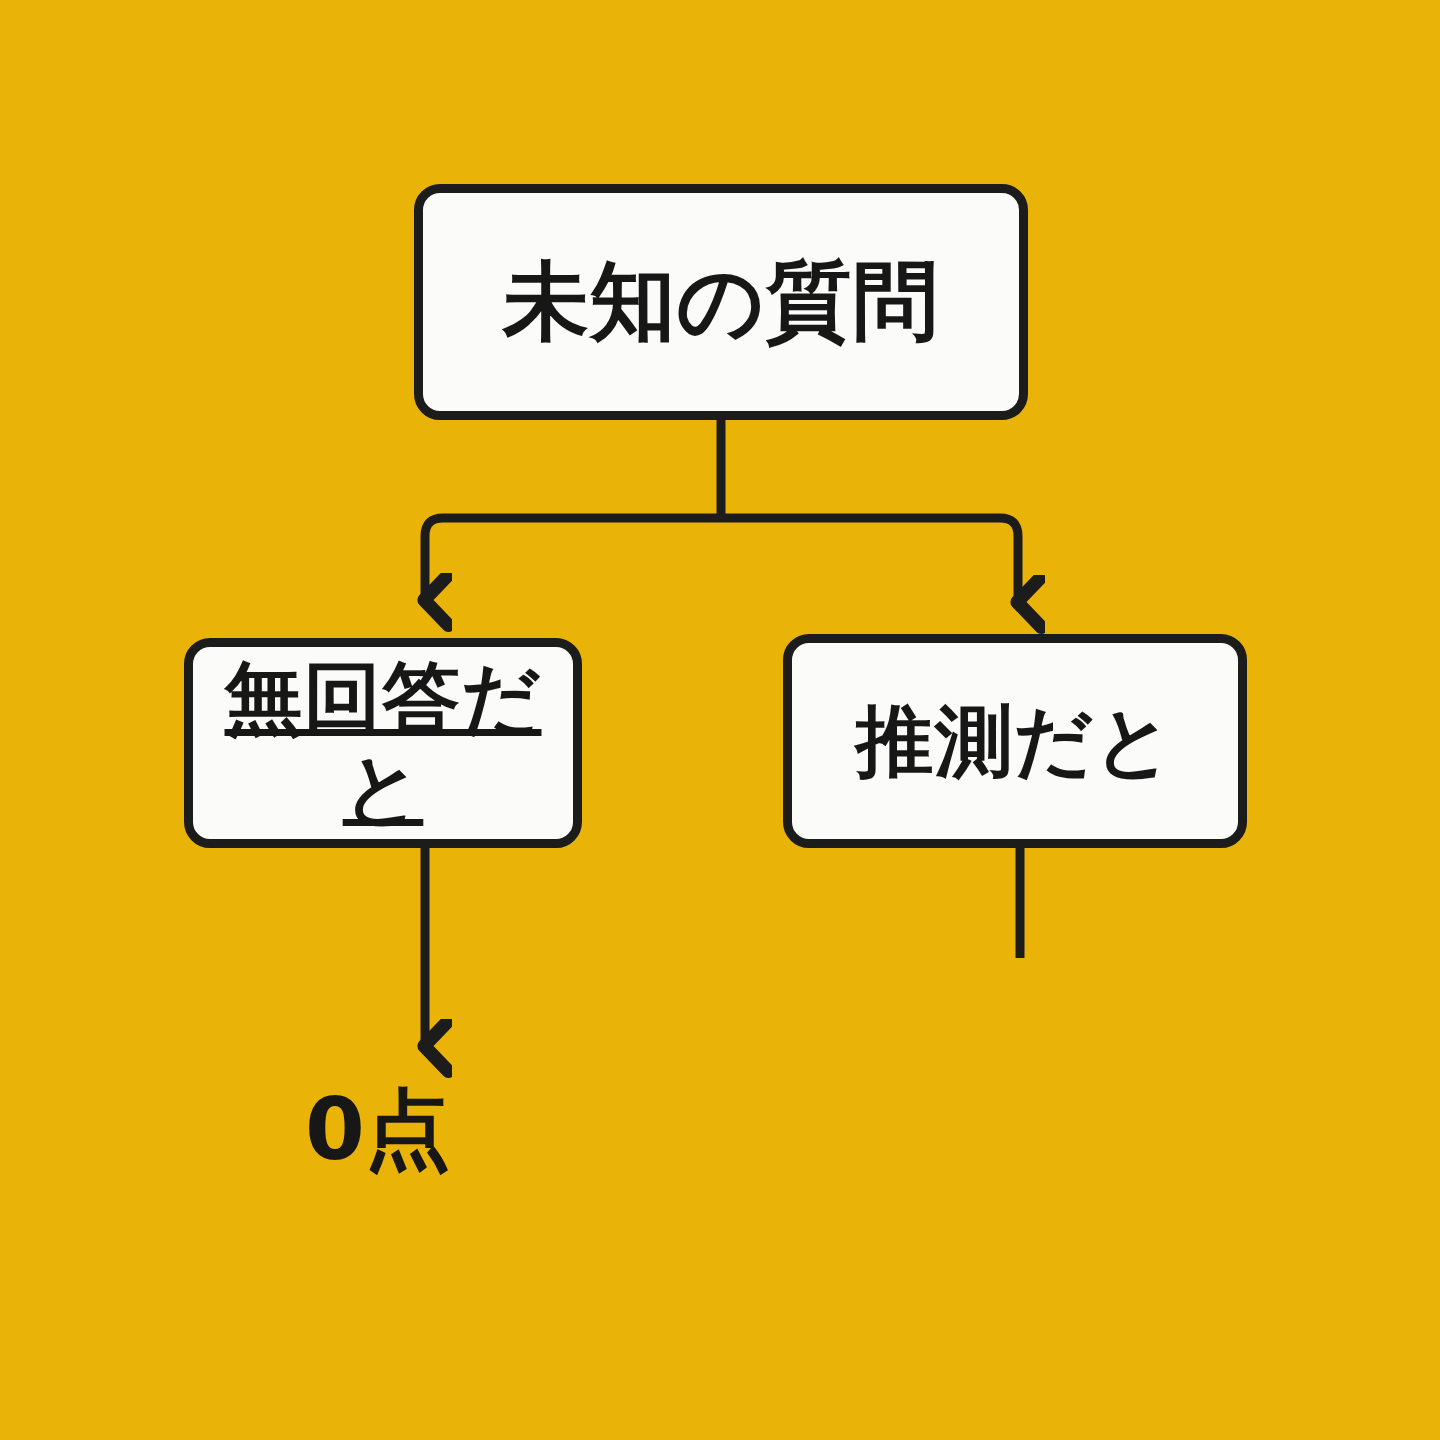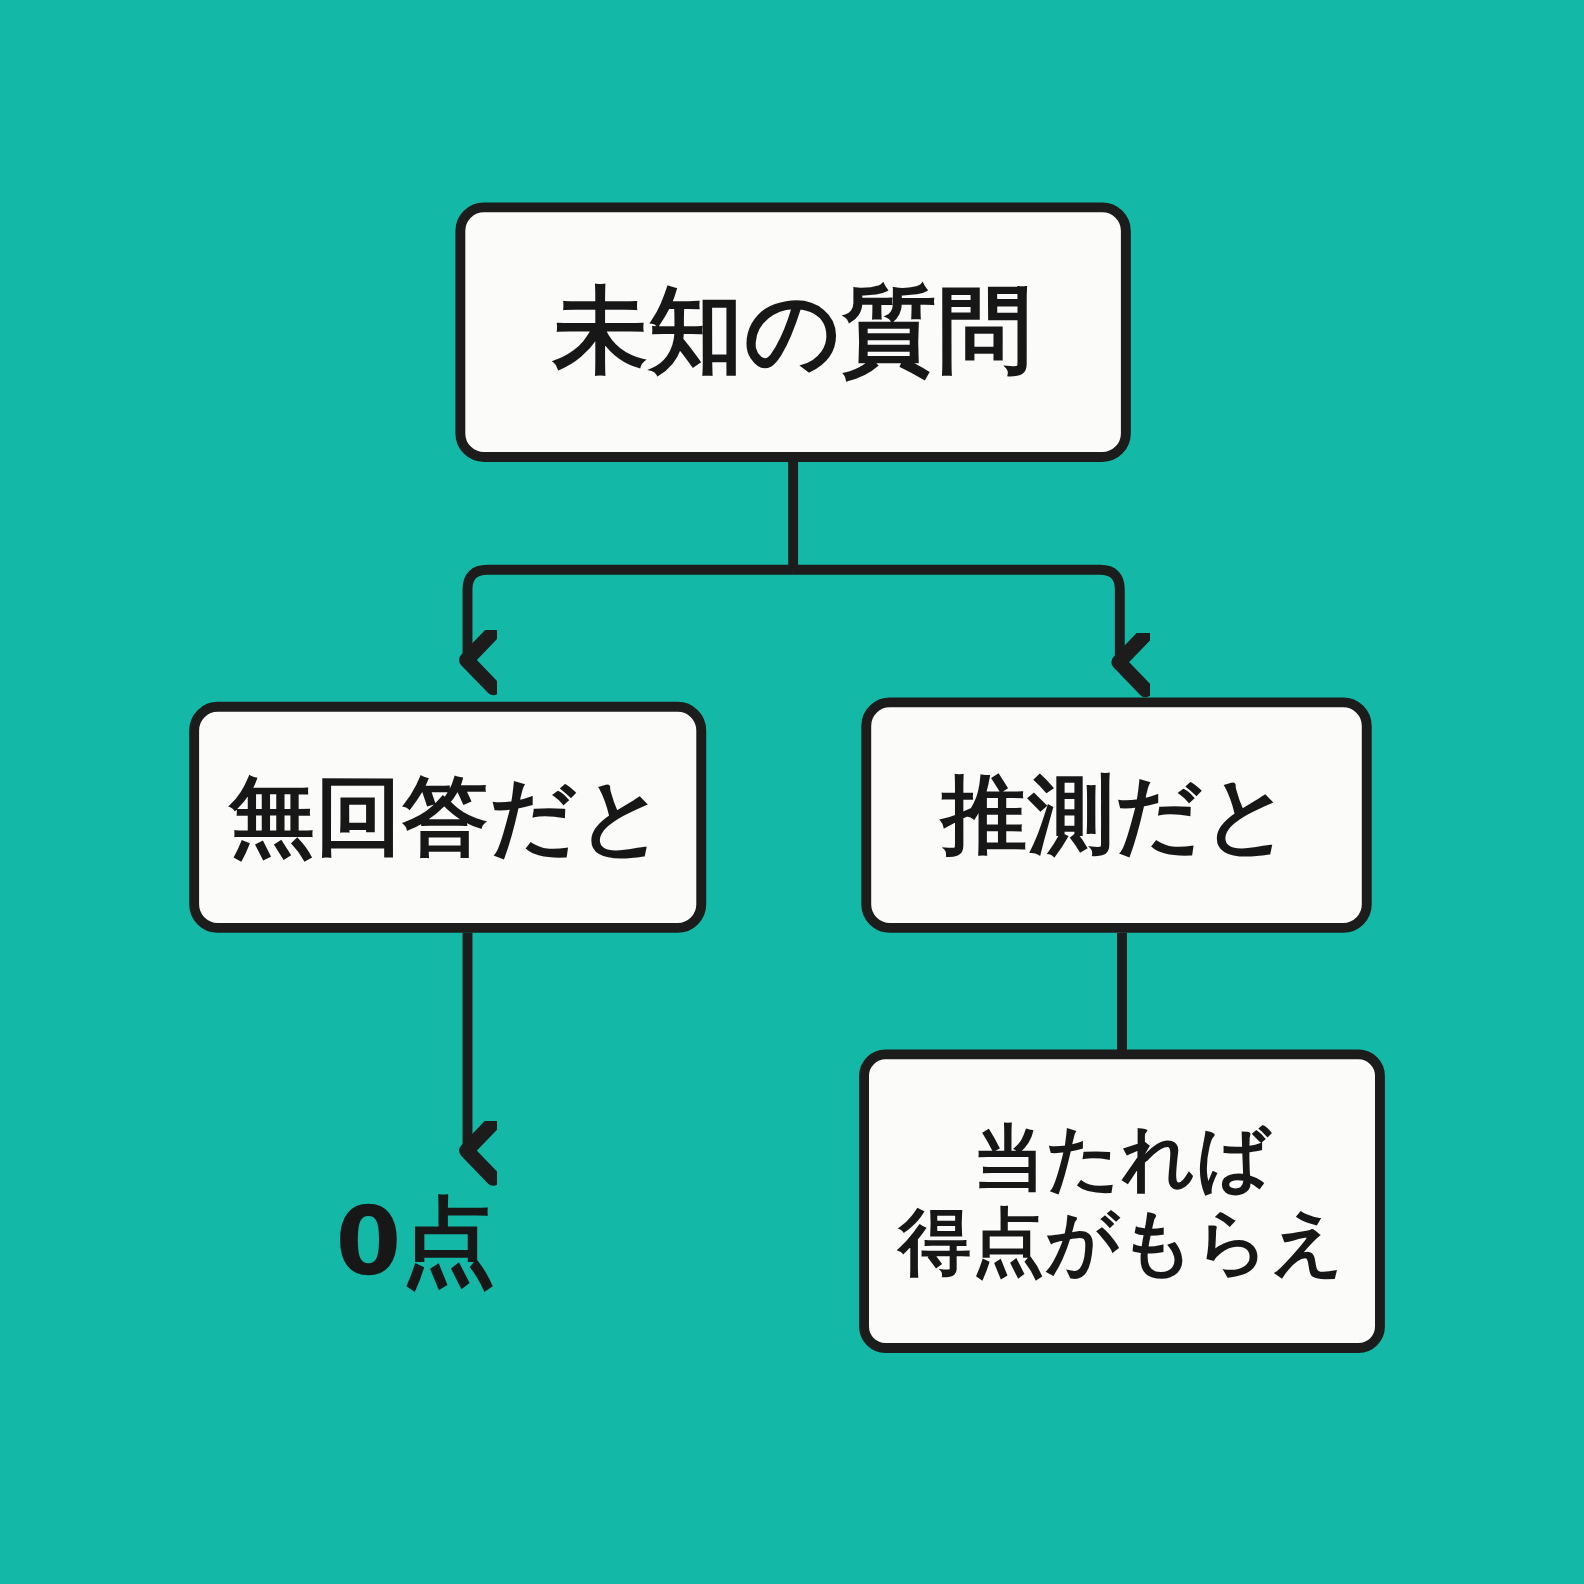--- a/index.html
+++ b/index.html
@@ -11,21 +11,21 @@
     width: 1440px;
     height: 1440px;
     background: #f7f7f6;
     font-family: "DejaVu Sans", "Liberation Sans", sans-serif;
     overflow: hidden;
   }
   #canvas {
     position: relative;
     width: 1440px;
     height: 1440px;
-    background: #14b8a6;
+    background: #eab308;
   }
   .edges {
     position: absolute;
     left: 0;
     top: 0;
     width: 1440px;
     height: 1440px;
     pointer-events: none;
   }
   .node {
@@ -44,25 +44,26 @@
     letter-spacing: 0.01em;
   }
   #node-root {
     left: 414px;
     top: 184px;
     width: 614px;
     height: 236px;
     font-size: 86px;
   }
   #node-no-answer {
-    left: 172px;
+    left: 184px;
     top: 638px;
-    width: 470px;
+    width: 398px;
     height: 210px;
     font-size: 78px;
+    text-decoration: underline;
   }
   #node-guess {
     left: 783px;
     top: 634px;
     width: 464px;
     height: 214px;
     font-size: 78px;
   }
   #node-reward {
     left: 781px;
@@ -118,20 +119,16 @@
   </div>
 
   <div class="node" id="node-no-answer">
     <span class="node-label">無回答だと</span>
   </div>
 
   <div class="node" id="node-guess">
     <span class="node-label">推測だと</span>
   </div>
 
-  <div class="node" id="node-reward">
-    <span class="node-label">当たれば
-得点がもらえ</span>
-  </div>
 
   <div class="free-label" id="label-zero">0点</div>
 
 </div>
 
 </body></html>

